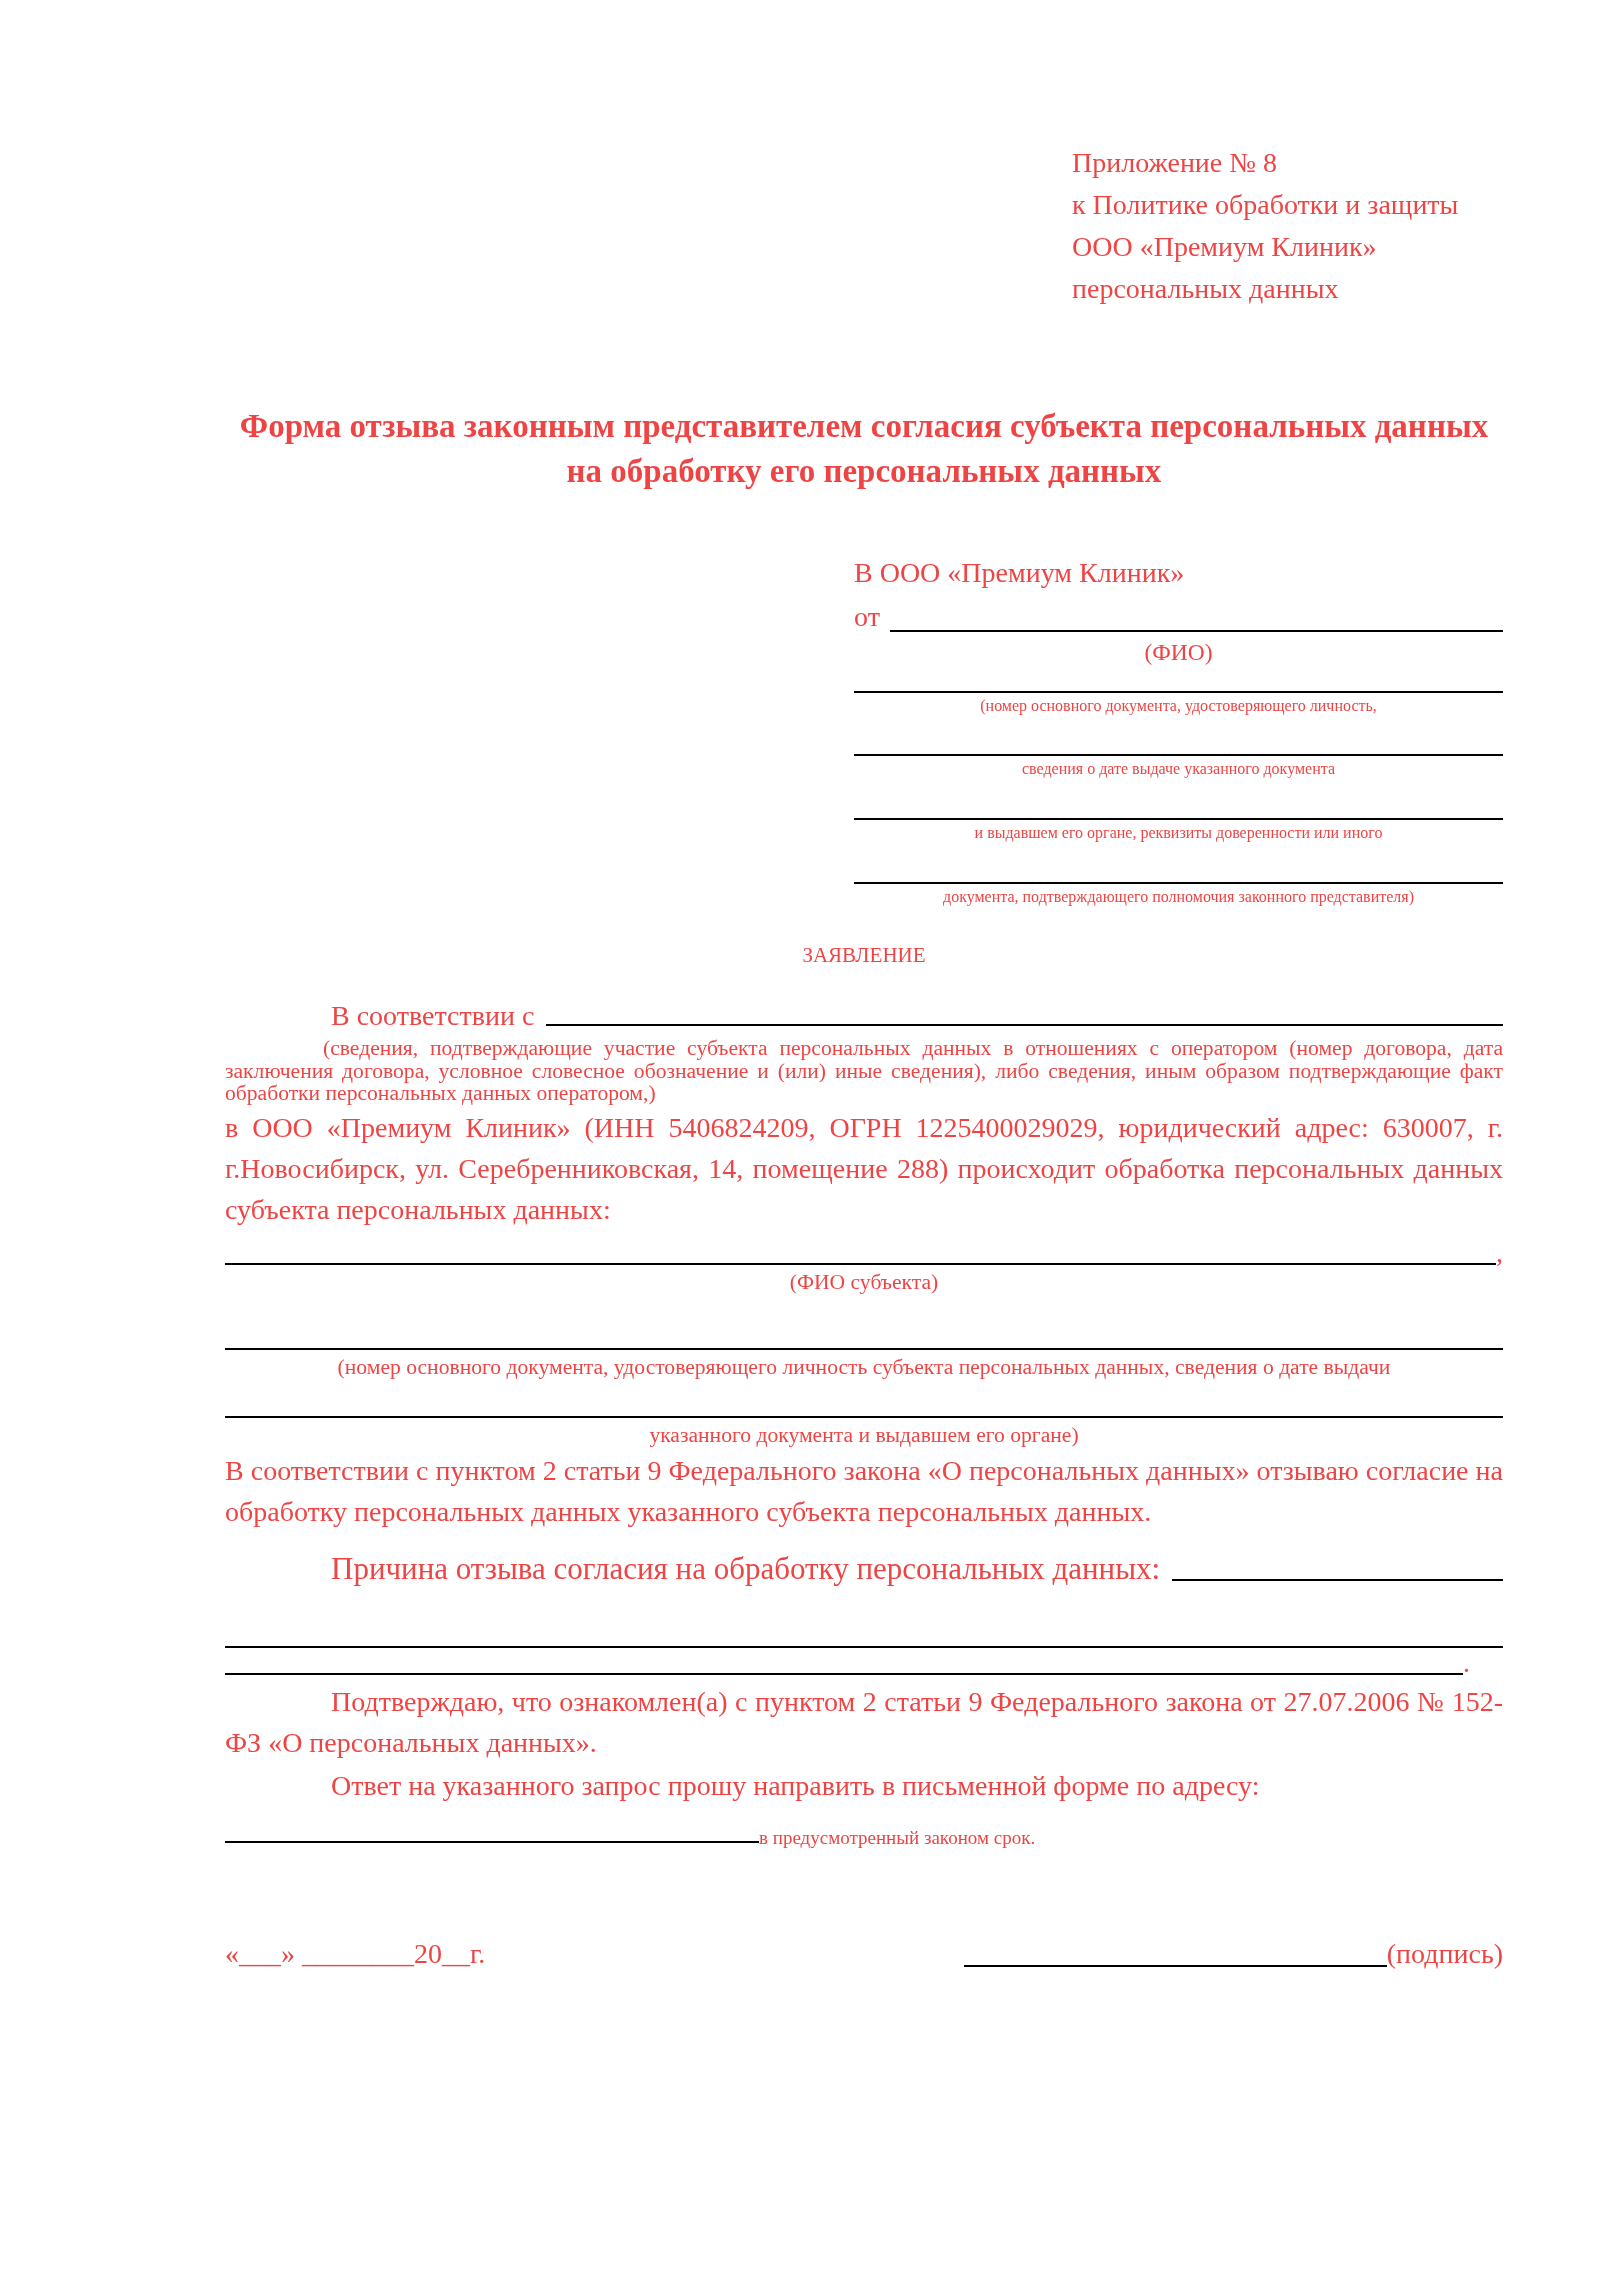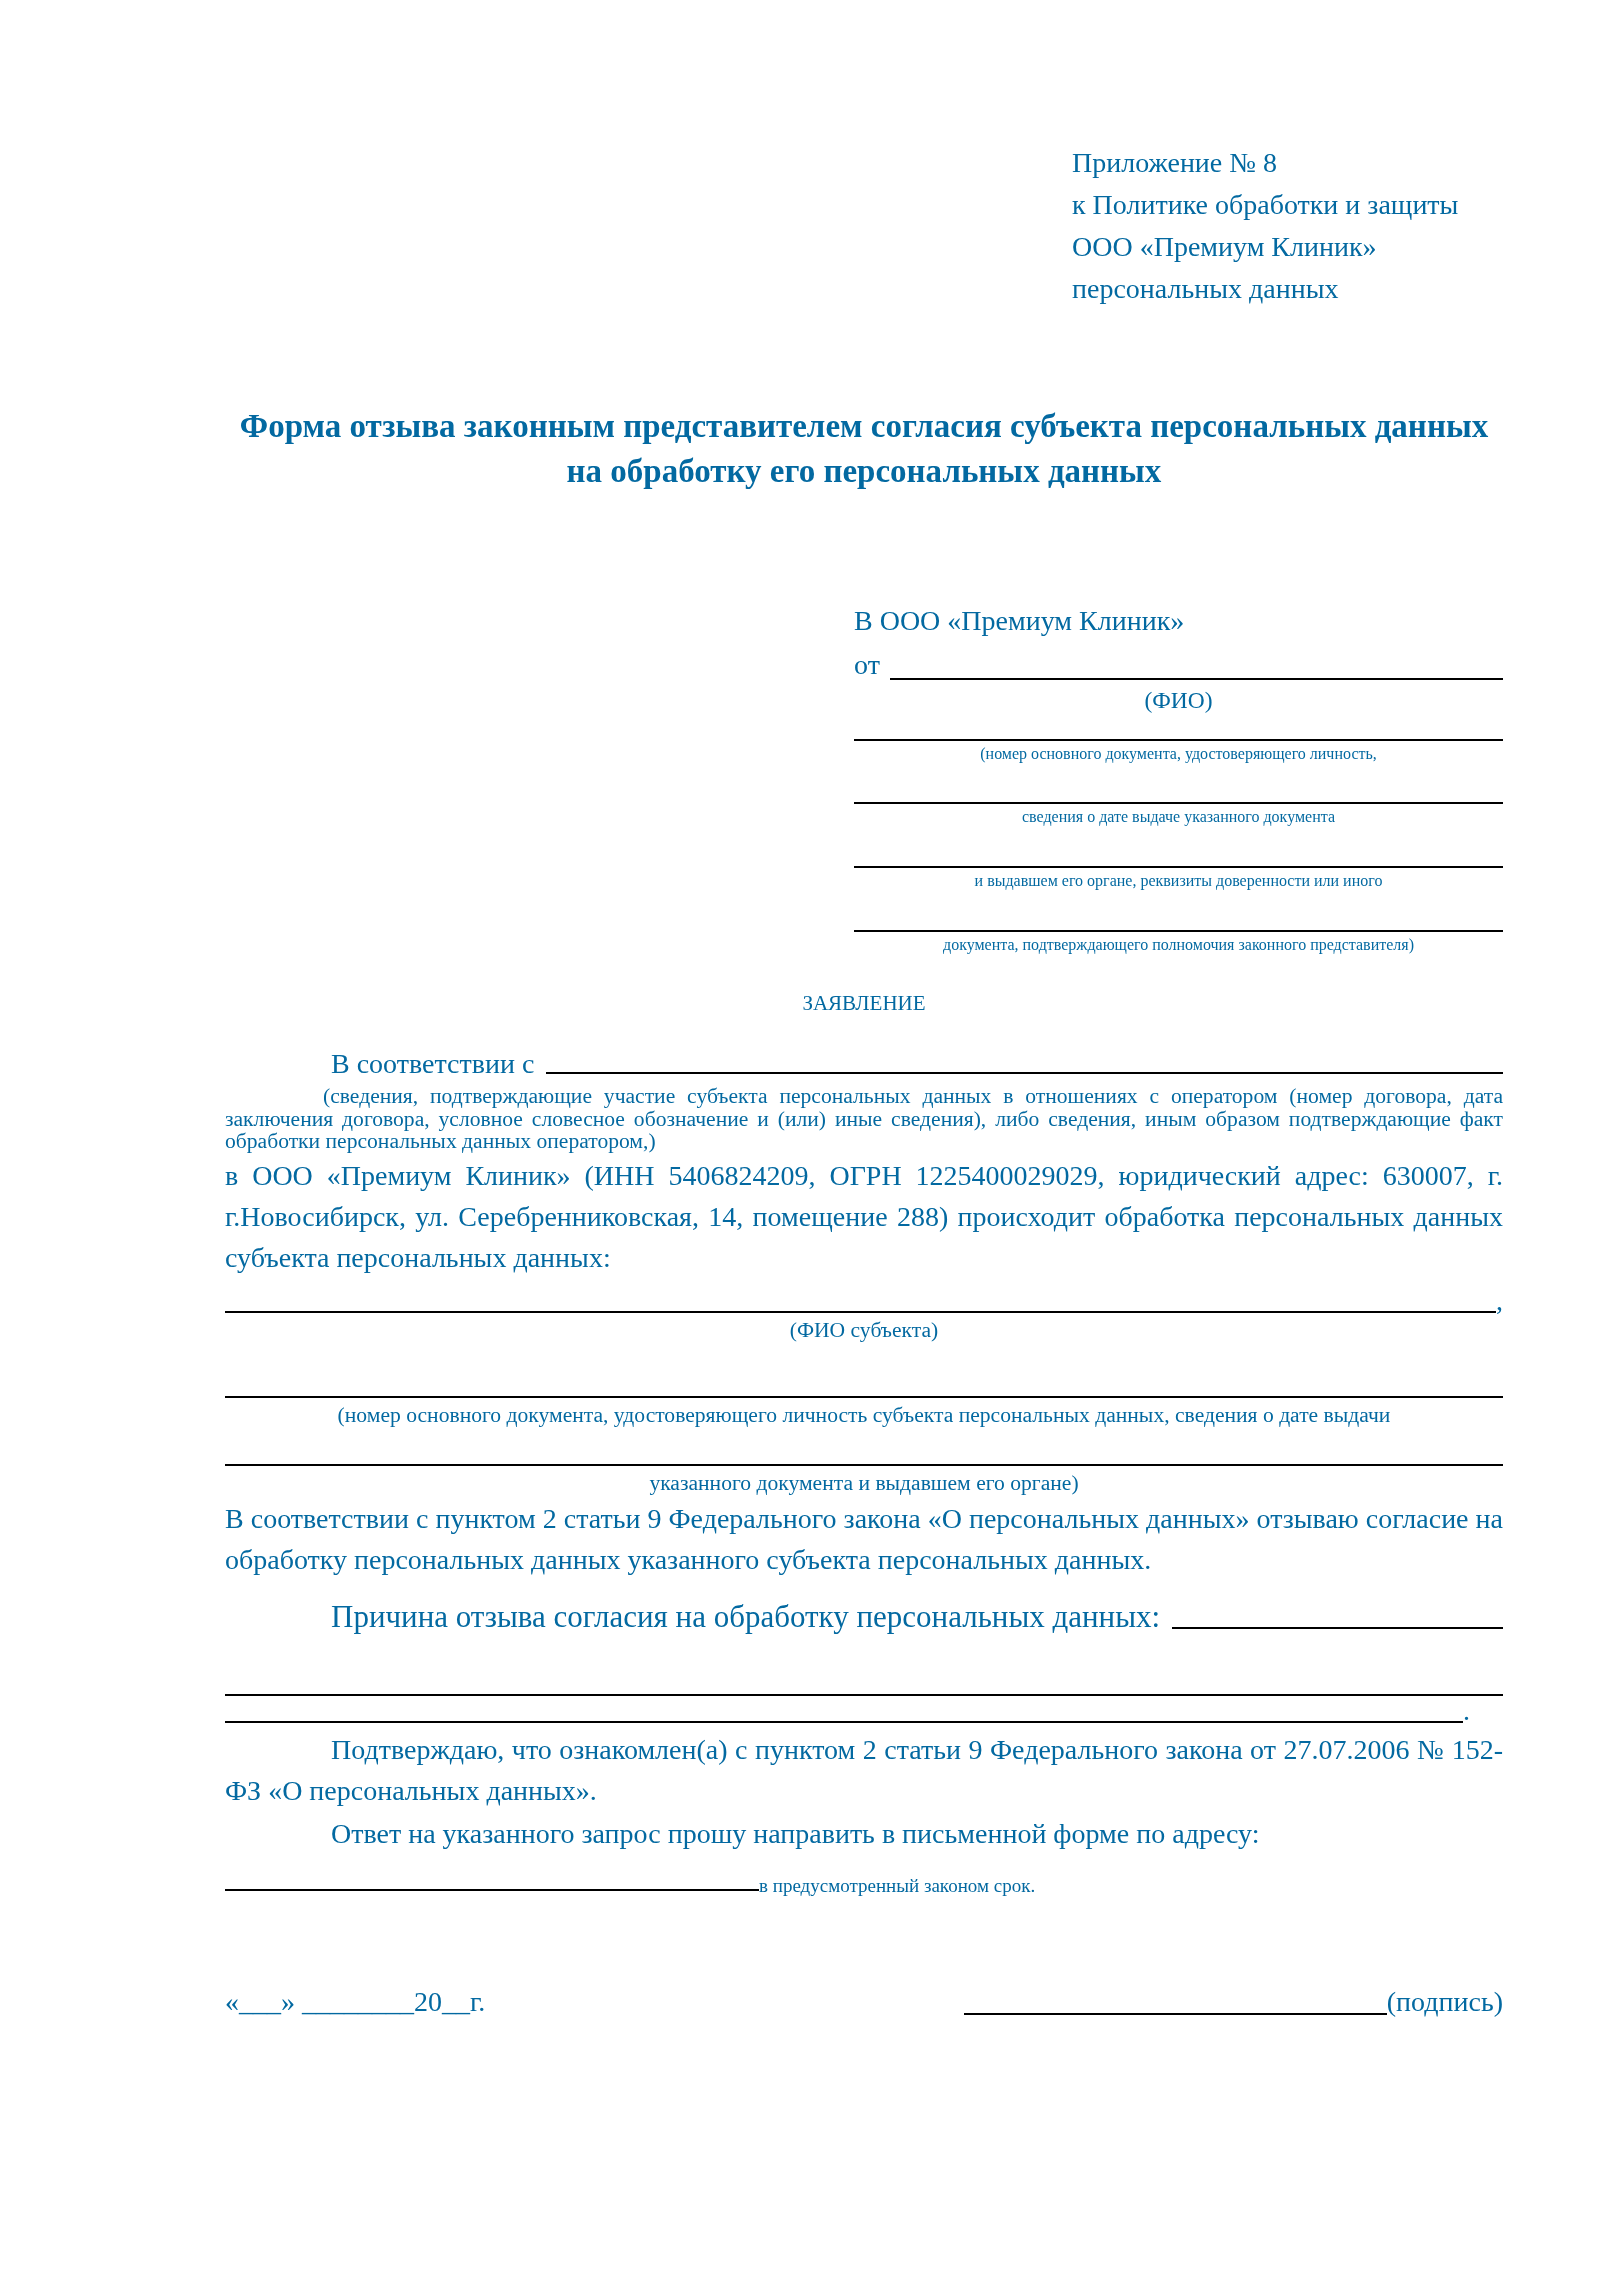--- a/index.html
+++ b/index.html
@@ -1,21 +1,21 @@
 <!DOCTYPE html>
 <html lang="ru"><head>
 <meta charset="utf-8">
 <style>
   html, body { margin: 0; padding: 0; background: #ffffff; }
   .page {
     position: relative;
     width: 1621px;
     height: 2293px;
     background: #ffffff;
-    color: #0369a1;
+    color: #ef4444;
     font-family: "Liberation Serif", "DejaVu Serif", serif;
     box-sizing: border-box;
     padding: 142px 118px 0 225px;
     overflow: hidden;
   }
   
   .appendix {
     width: 431px;
     margin-left: auto;
     font-size: 28px;
@@ -27,21 +27,21 @@
     margin: 94px 0 0 0;
     font-size: 33px;
     font-weight: bold;
     line-height: 45px;
     text-align: center;
   }
   
   .addressee {
     width: 649px;
     margin-left: auto;
-    margin-top: 106px;
+    margin-top: 58px;
     font-size: 28px;
     line-height: 42px;
   }
   .from-row { display: flex; align-items: flex-end; height: 44px; }
   .from-row .lbl { white-space: pre; }
   .blank { border-bottom: 2.9px solid #000; }
   .from-row .blank { flex: 1; margin-left: 9.8px; margin-bottom: 5.9px; }
   .cap-fio {
     font-size: 23.5px;
     line-height: 29px;

